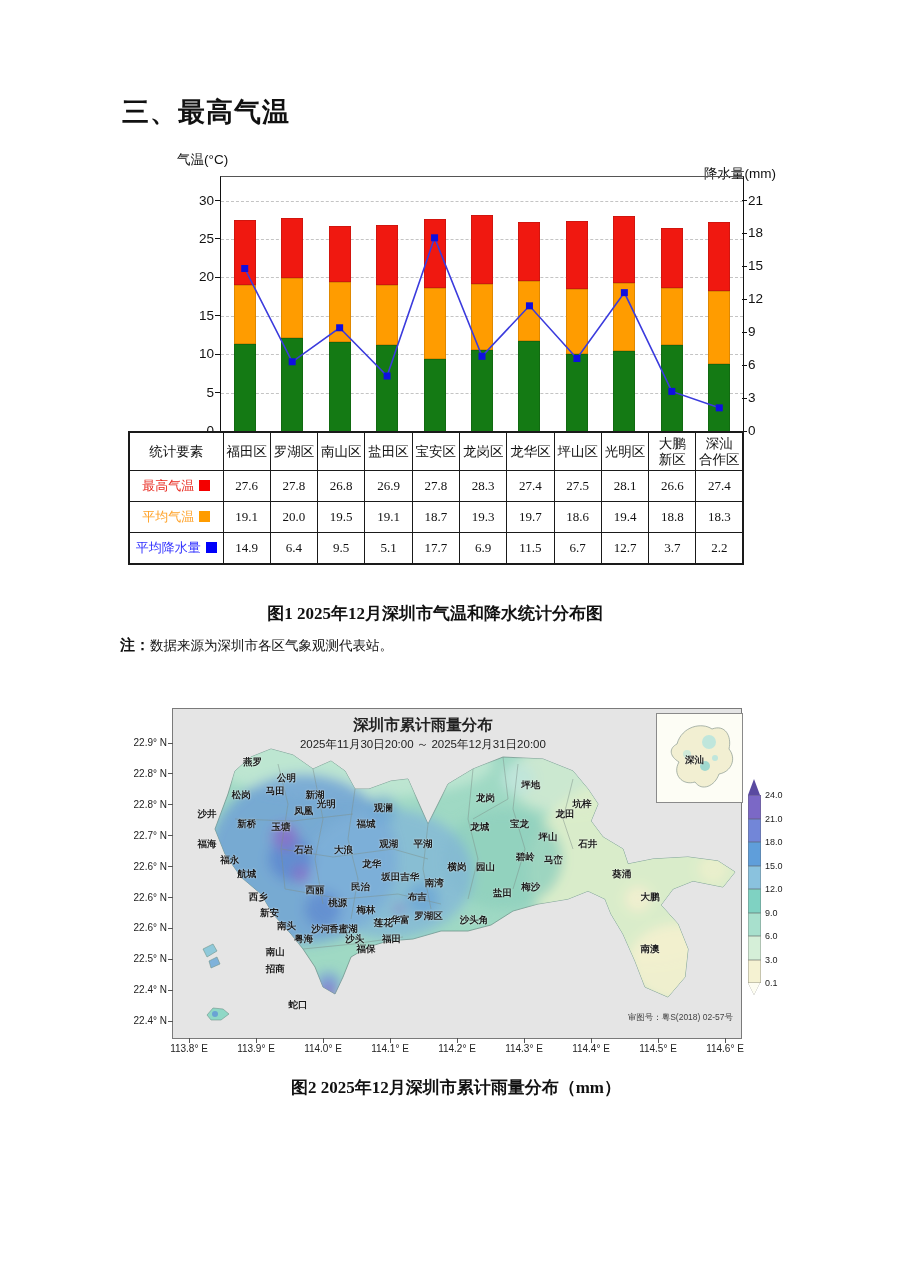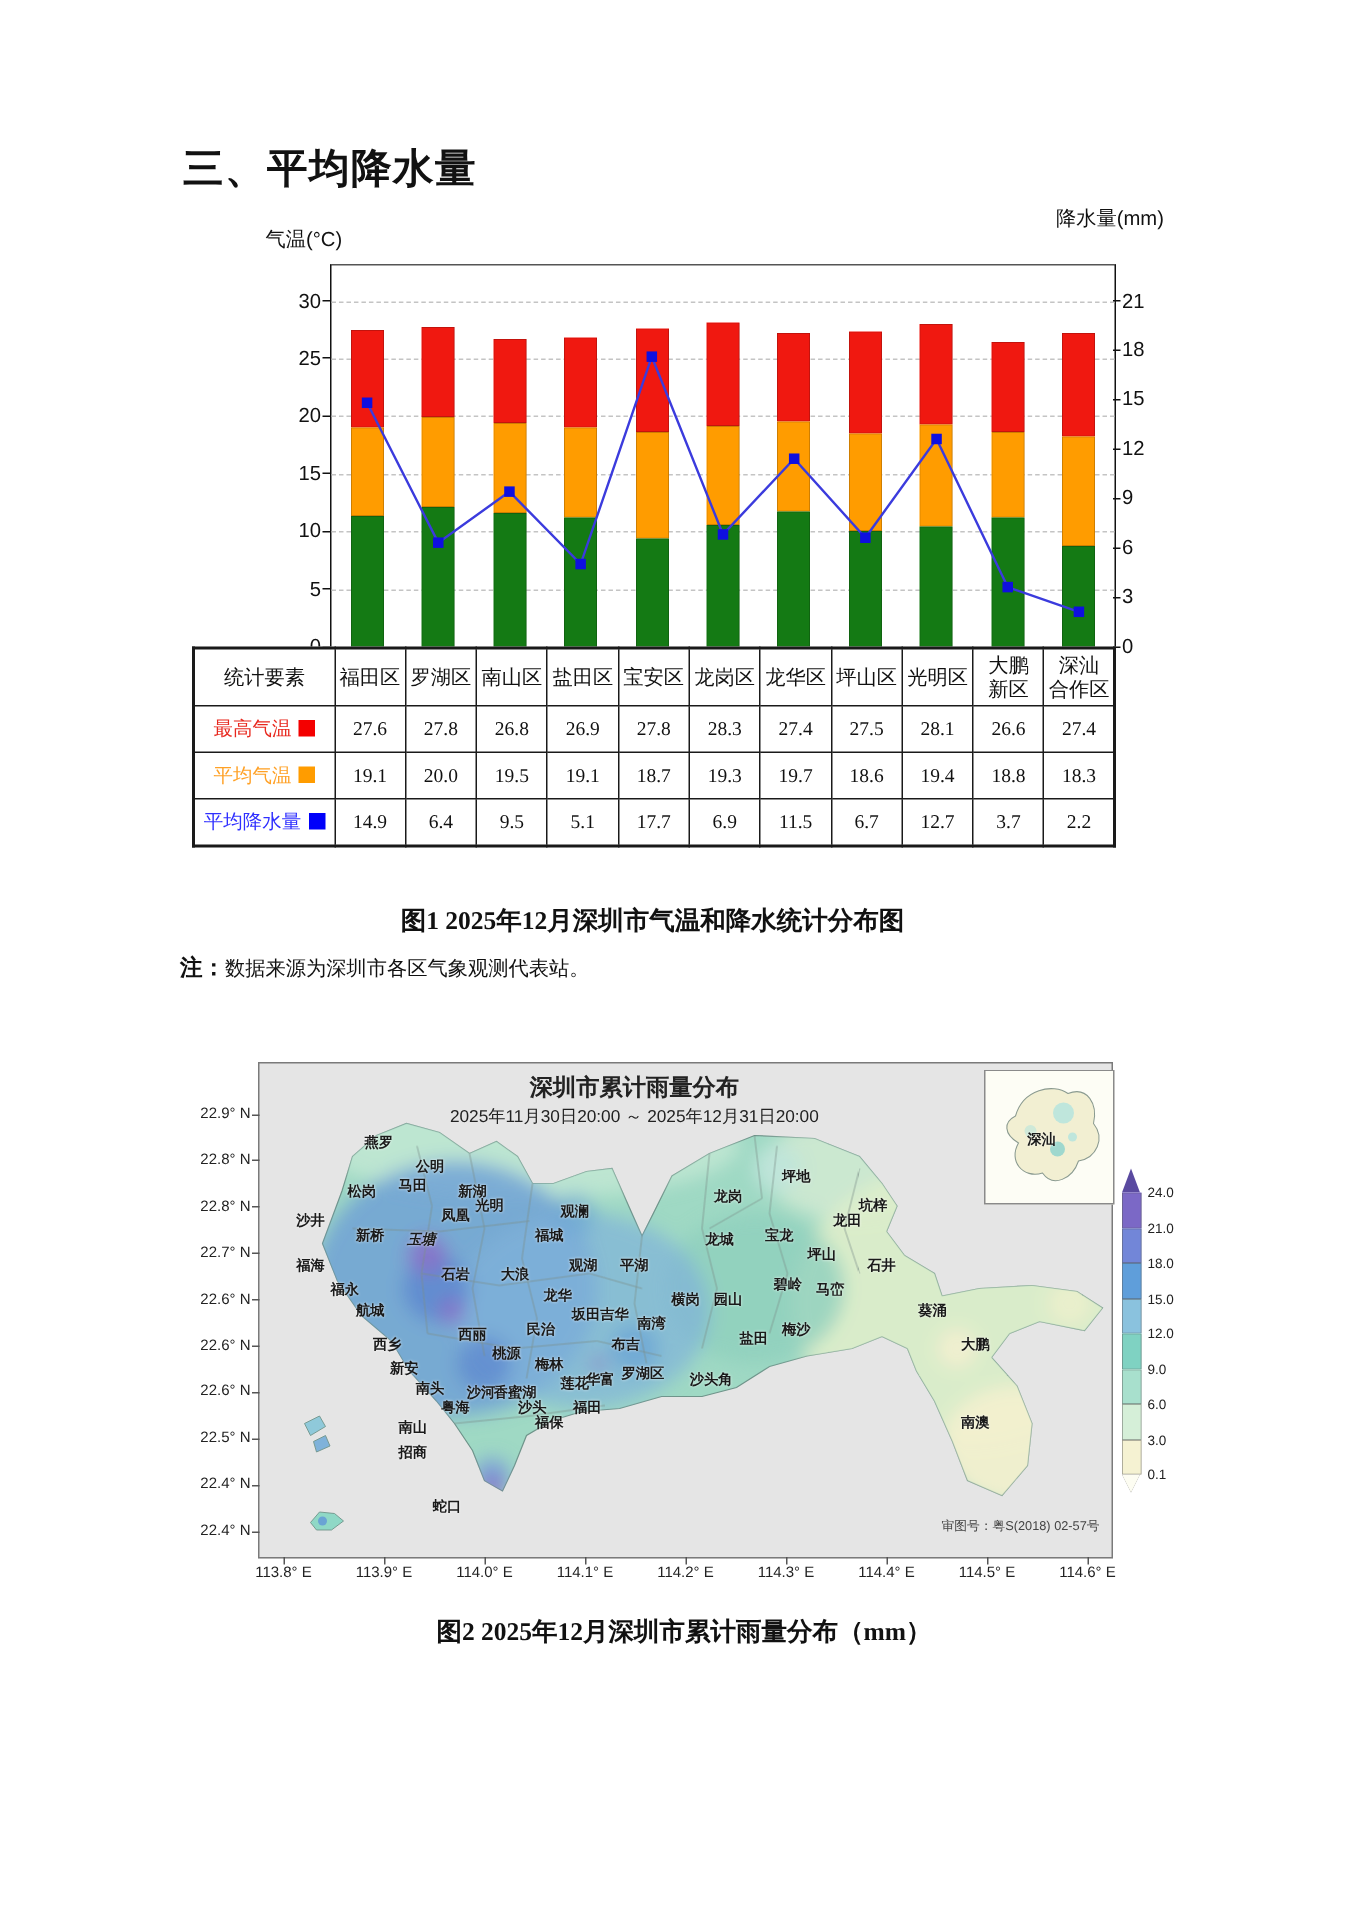--- a/index.html
+++ b/index.html
@@ -47,24 +47,24 @@
   
   .colorbar{left:748px;top:779px;width:40px;height:220px;}
   .cb-seg{position:absolute;left:0;width:13px;}
   .cb-label{position:absolute;left:17px;font-size:9px;color:#222;line-height:9px;}
 </style>
 </head>
 <body>
 
 <div class="page">
 
-  <div class="abs doc-title">三、平均降水量</div>
+  <div class="abs doc-title">三、最高气温</div>
 
   <div class="abs axis-title" style="left:177px;top:151px;">气温(°C)</div>
-  <div class="abs axis-title" style="left:704px;top:137px;">降水量(mm)</div>
+  <div class="abs axis-title" style="left:704px;top:165px;">降水量(mm)</div>
 
   <div class="abs plot" id="plot">
       <div class="grid" style="bottom: 38.4036px;"></div>
       <div class="grid" style="bottom: 76.8072px;"></div>
       <div class="grid" style="bottom: 115.211px;"></div>
       <div class="grid" style="bottom: 153.614px;"></div>
       <div class="grid" style="bottom: 192.018px;"></div>
       <div class="grid" style="bottom: 230.422px;"></div>
       <div class="bargrp" style="left: 12.7273px;">
         <div class="seg" style="height: 65.2861px; background: rgb(240, 24, 16); box-shadow: rgba(0, 0, 0, 0.25) 0px 0px 0px 0.5px inset;"></div>
@@ -344,21 +344,21 @@
     <div id="map-labels">
         <span class="map-label" style="left: 79.52px; top: 52.64px;">燕罗</span>
         <span class="map-label" style="left: 113.6px; top: 69.09px;">公明</span>
         <span class="map-label" style="left: 142px; top: 85.54px;">新湖</span>
         <span class="map-label" style="left: 68.16px; top: 85.54px;">松岗</span>
         <span class="map-label" style="left: 102.24px; top: 82.25px;">马田</span>
         <span class="map-label" style="left: 153.36px; top: 95.41px;">光明</span>
         <span class="map-label" style="left: 34.08px; top: 105.28px;">沙井</span>
         <span class="map-label" style="left: 73.84px; top: 115.15px;">新桥</span>
         <span class="map-label" style="left: 130.64px; top: 101.99px;">凤凰</span>
-        <span class="map-label" style="left: 107.92px; top: 118.44px; font-style: italic;">玉塘</span>
+        <span class="map-label" style="left: 107.92px; top: 118.44px;">玉塘</span>
         <span class="map-label" style="left: 210.16px; top: 98.7px;">观澜</span>
         <span class="map-label" style="left: 193.12px; top: 115.15px;">福城</span>
         <span class="map-label" style="left: 215.84px; top: 134.89px;">观湖</span>
         <span class="map-label" style="left: 34.08px; top: 134.89px;">福海</span>
         <span class="map-label" style="left: 56.8px; top: 151.34px;">福永</span>
         <span class="map-label" style="left: 130.64px; top: 141.47px;">石岩</span>
         <span class="map-label" style="left: 170.4px; top: 141.47px;">大浪</span>
         <span class="map-label" style="left: 198.8px; top: 154.63px;">龙华</span>
         <span class="map-label" style="left: 249.92px; top: 134.89px;">平湖</span>
         <span class="map-label" style="left: 73.84px; top: 164.5px;">航城</span>

